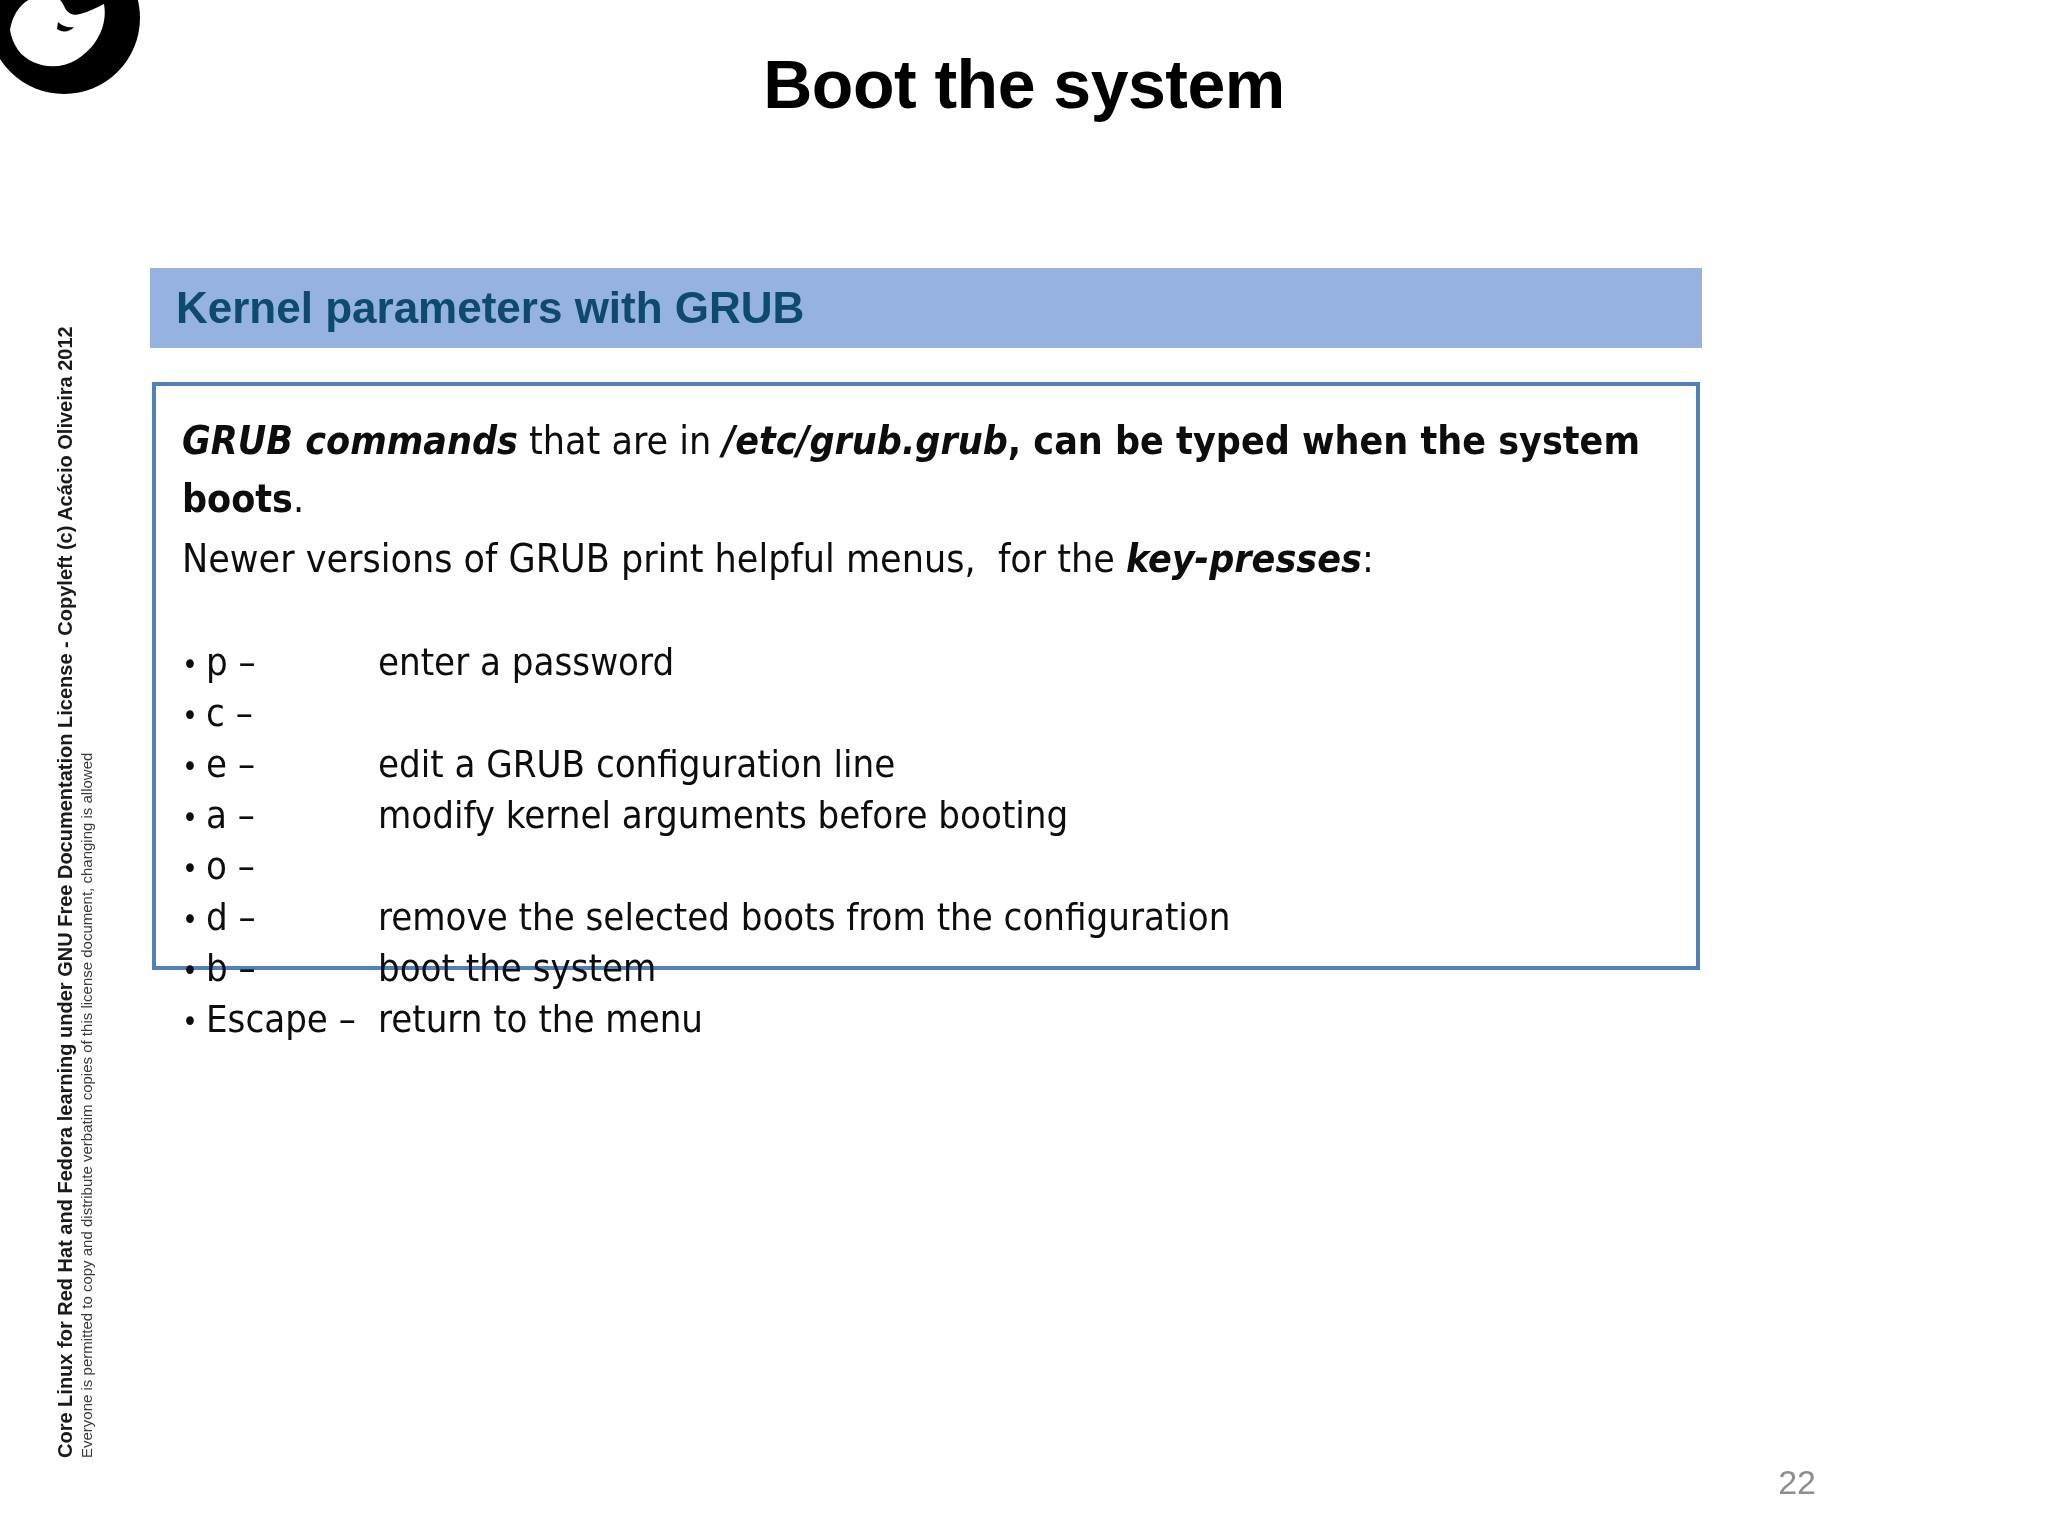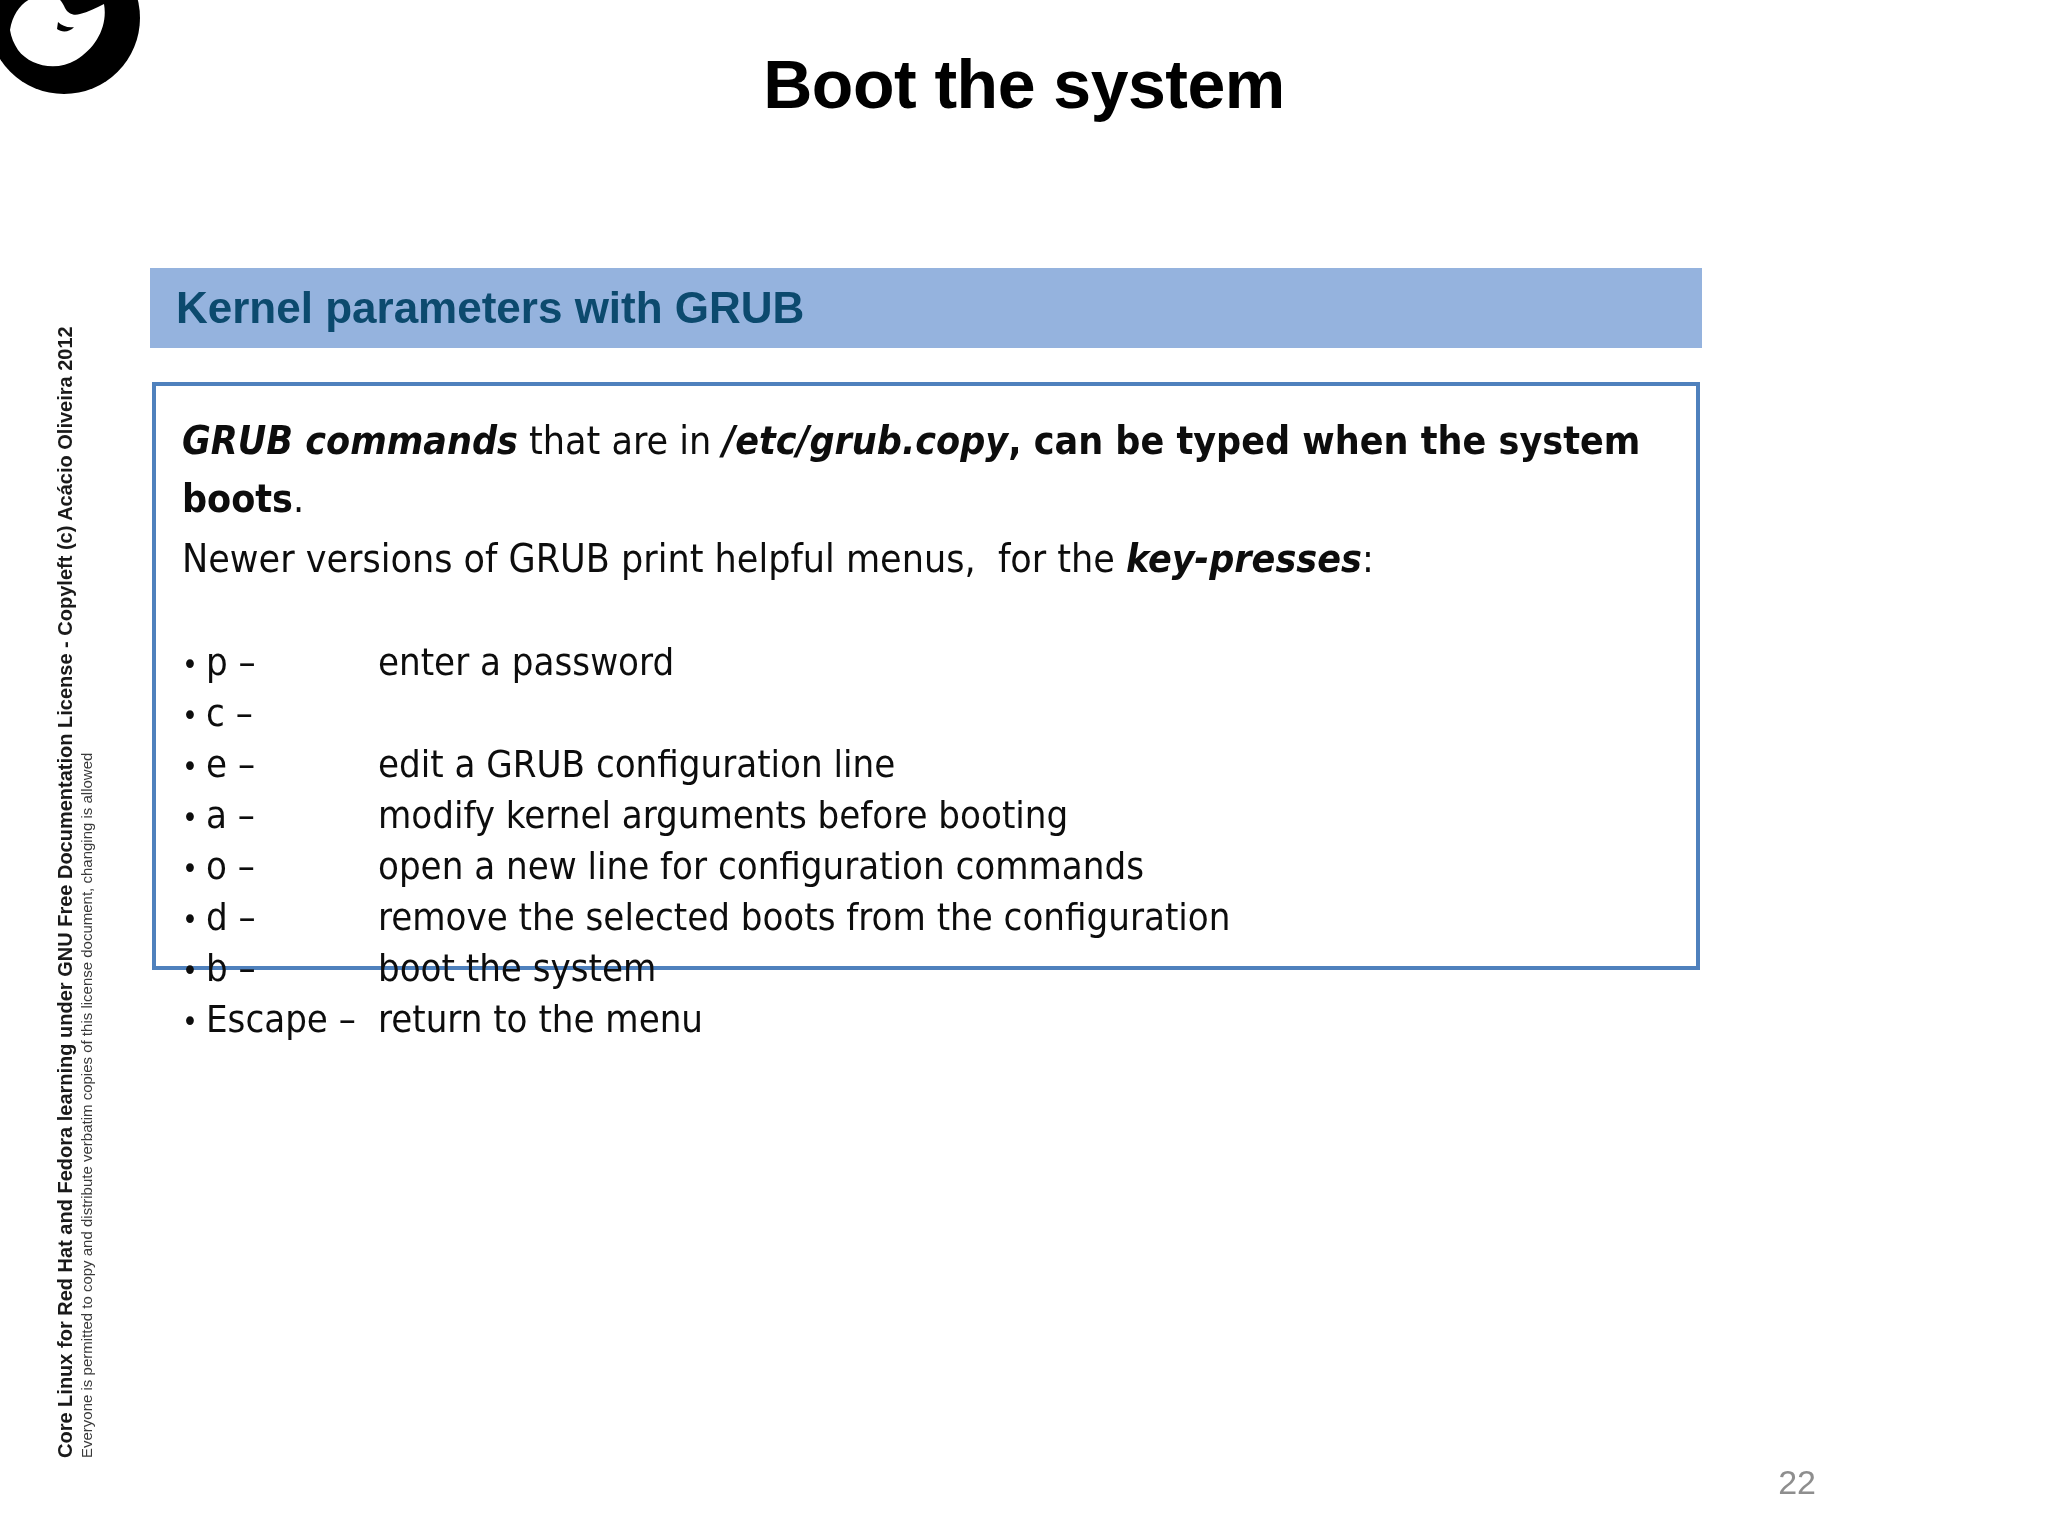--- a/index.html
+++ b/index.html
@@ -181,21 +181,21 @@
   </div>
 
   <div id="slide-title">Boot the system</div>
 
   <div id="section-banner">
     <div id="section-banner-label">Kernel parameters with GRUB</div>
   </div>
 
   <div id="content-box">
 
-    <div class="body-line" id="intro-line-1"><span class="bi">GRUB commands</span><span class="reg"> that are in </span><span class="bi">/etc/grub.copy</span><span class="b">, can be typed when the system boots</span><span class="reg">.</span></div>
+    <div class="body-line" id="intro-line-1"><span class="bi">GRUB commands</span><span class="reg"> that are in </span><span class="bi">/etc/grub.grub</span><span class="b">, can be typed when the system boots</span><span class="reg">.</span></div>
 
     <div class="body-line" id="intro-line-2"><span class="reg">Newer versions of GRUB print helpful menus,  for the </span><span class="bi">key-presses</span><span class="reg">:</span></div>
 
     <div id="keypress-list">
 
       <div class="keypress-row">
         <span class="keypress-bullet">•</span>
         <span class="keypress-key">p –</span>
         <span class="keypress-desc">enter a password</span>
       </div>
@@ -213,21 +213,20 @@
 
       <div class="keypress-row">
         <span class="keypress-bullet">•</span>
         <span class="keypress-key">a –</span>
         <span class="keypress-desc">modify kernel arguments before booting</span>
       </div>
 
       <div class="keypress-row">
         <span class="keypress-bullet">•</span>
         <span class="keypress-key">o –</span>
-        <span class="keypress-desc">open a new line for configuration commands</span>
       </div>
 
       <div class="keypress-row">
         <span class="keypress-bullet">•</span>
         <span class="keypress-key">d –</span>
         <span class="keypress-desc">remove the selected boots from the configuration</span>
       </div>
 
       <div class="keypress-row">
         <span class="keypress-bullet">•</span>

